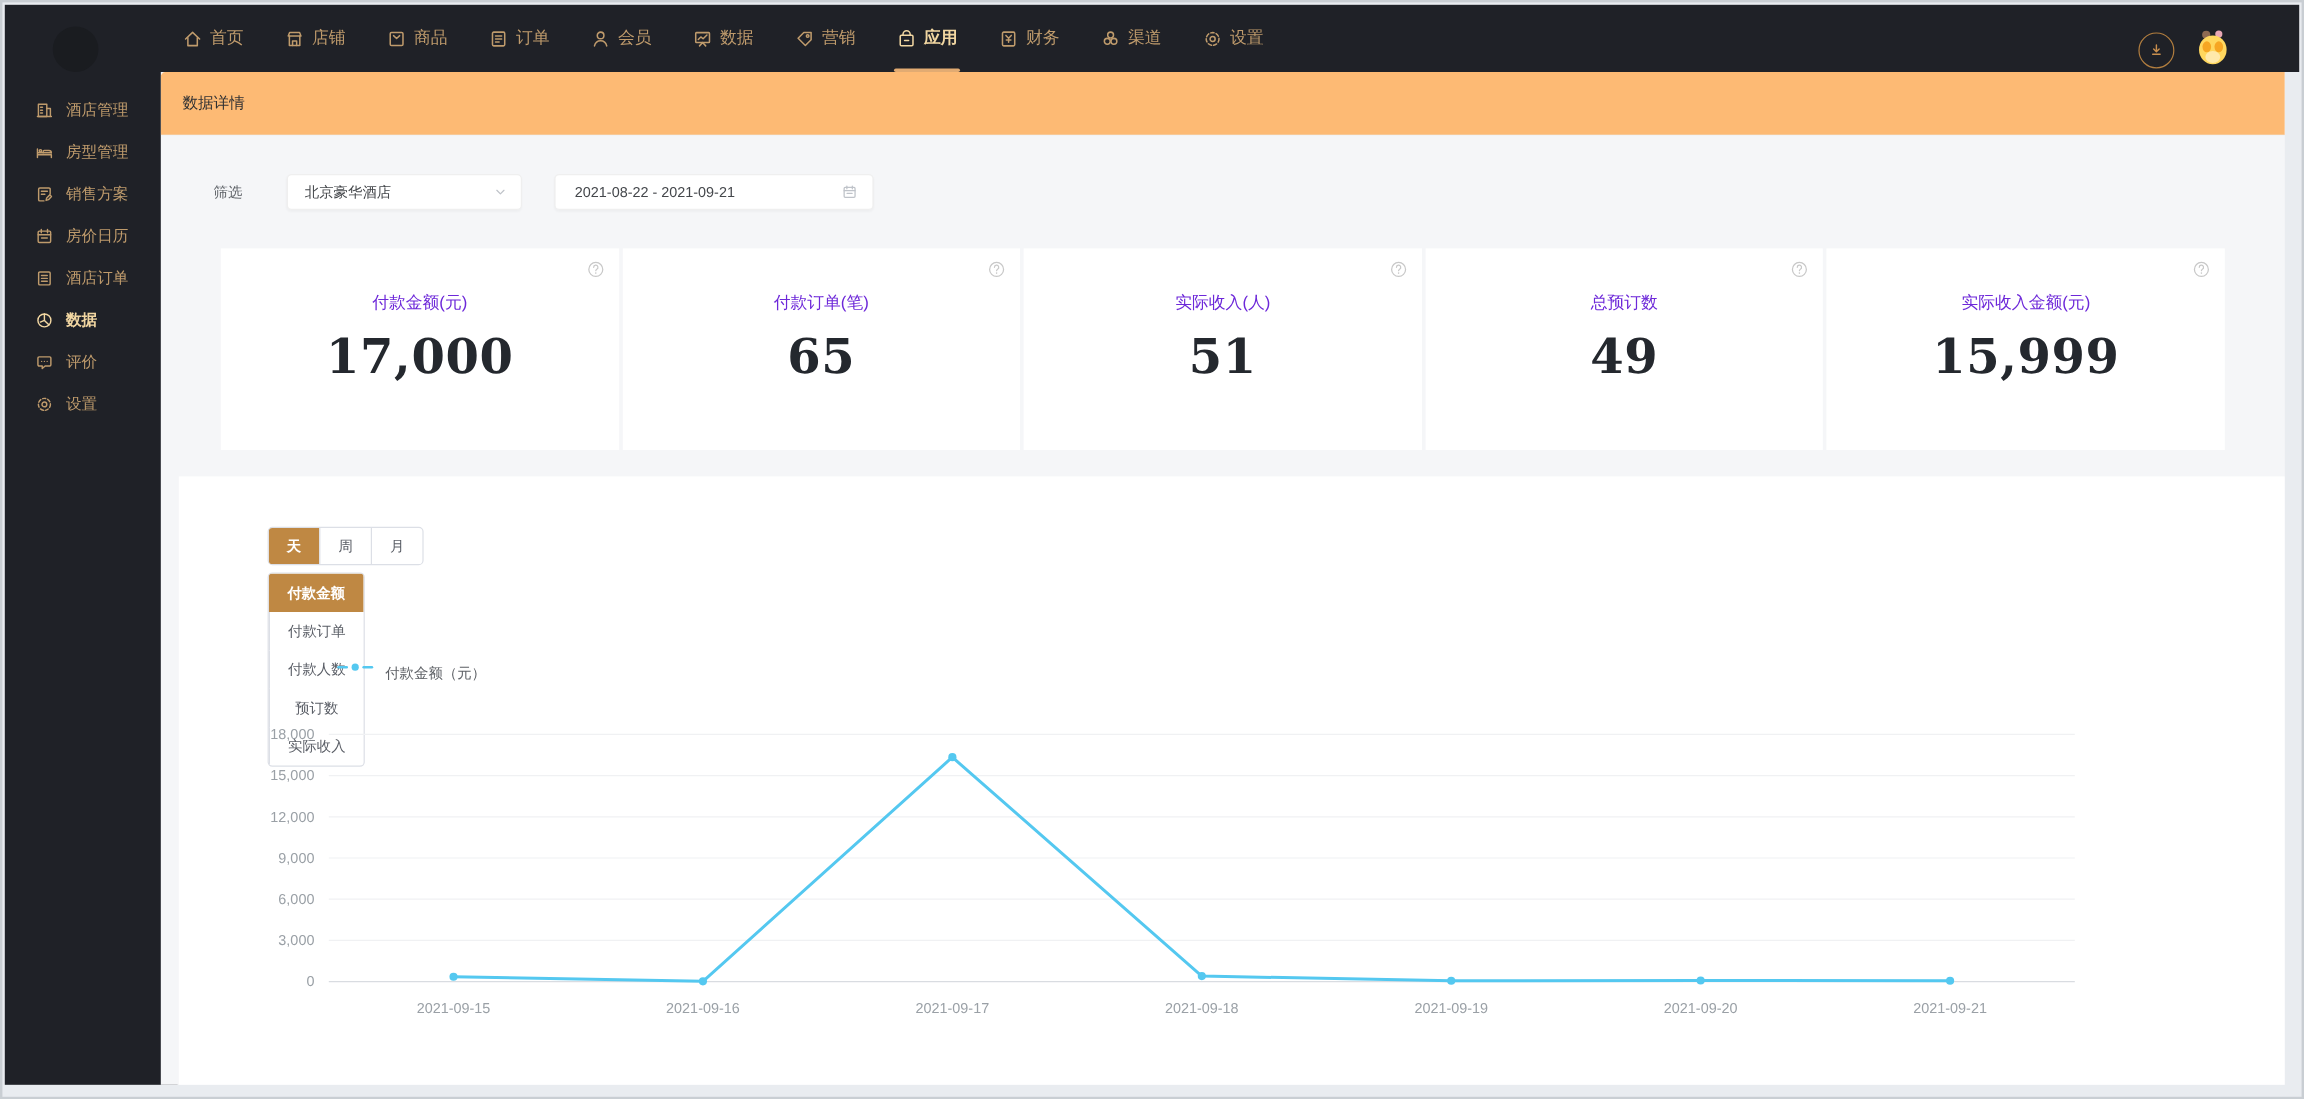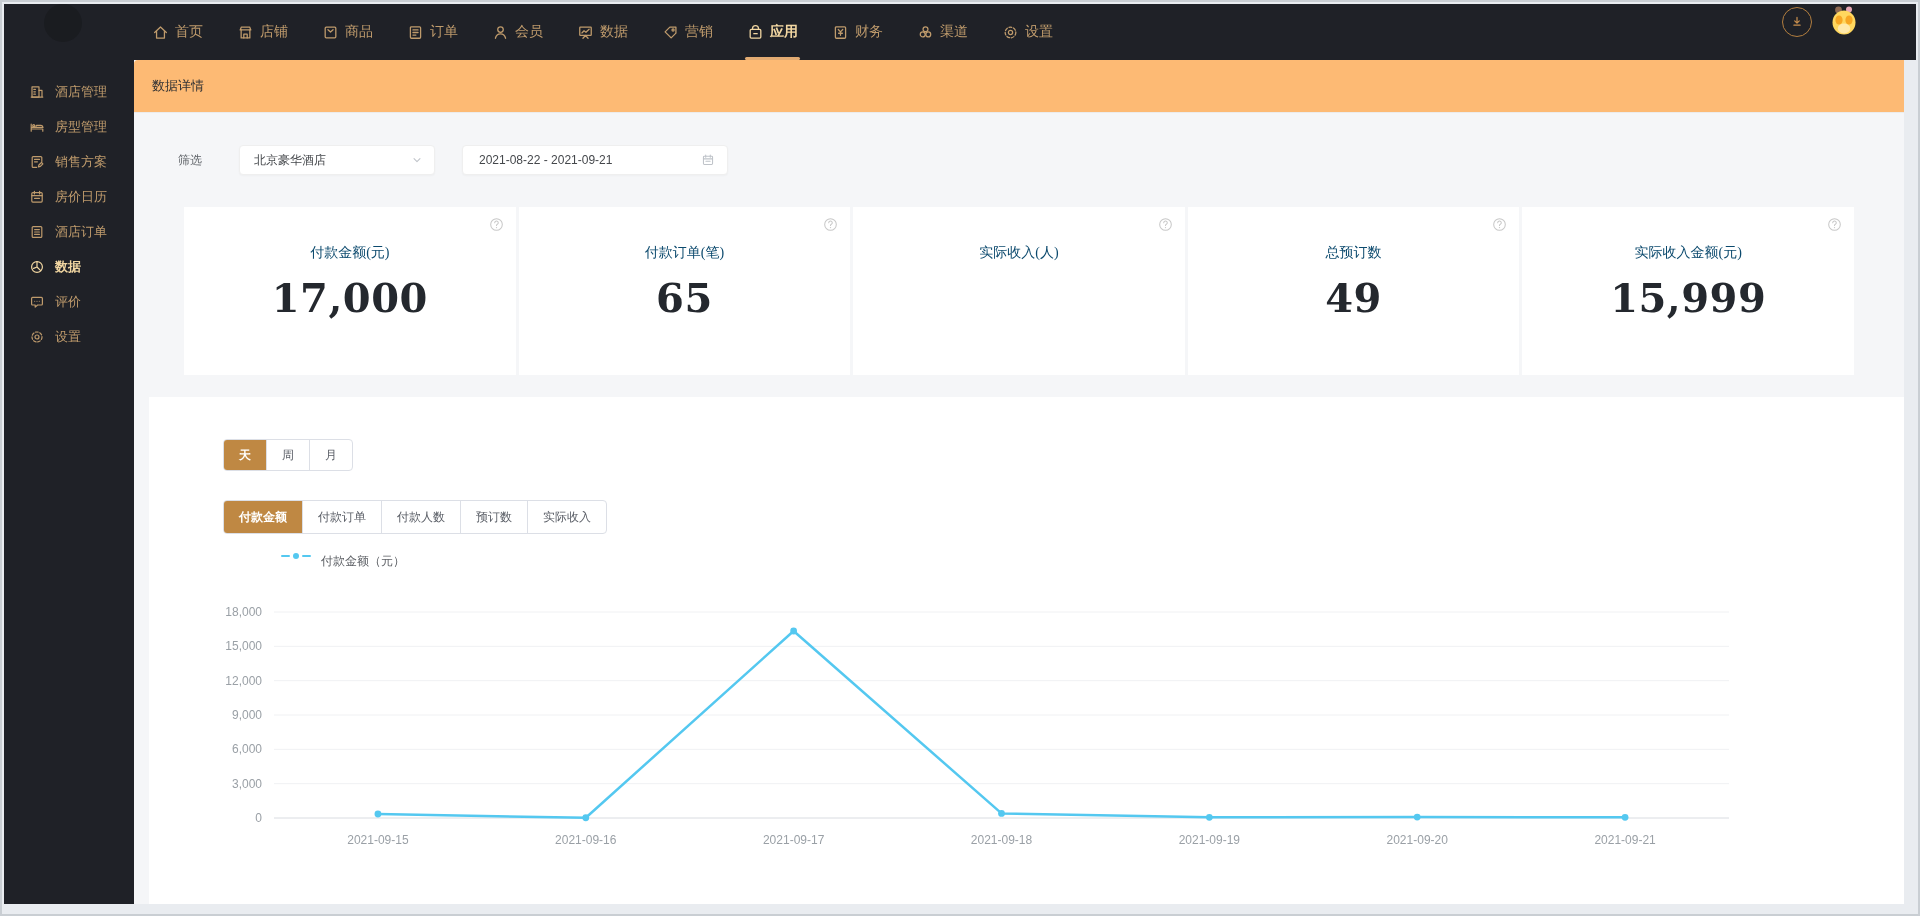--- a/index.html
+++ b/index.html
@@ -5,21 +5,21 @@
   html,body{margin:0;padding:0;}
   body{
     width:1920px;height:916px;position:relative;overflow:hidden;
     background:#dfe3e7;
     font-family:"Liberation Sans","DejaVu Sans",sans-serif;
     -webkit-font-smoothing:antialiased;
   }
   .screen{position:absolute;inset:0;border:2px solid #c9ced3;box-sizing:border-box;background:#e9ecf0;}
 
   
-  .topnav{position:absolute;left:2px;top:2px;right:2px;height:56px;background:#1f2127;display:flex;align-items:flex-start;z-index:5;}
+  .topnav{position:absolute;left:2px;top:2px;right:2px;height:56px;background:#1f2127;display:flex;align-items:flex-end;z-index:5;}
   .logo-dot{width:38px;height:38px;border-radius:50%;background:#1a1c20;margin-left:40px;flex:none;}
   .nav-items{display:flex;align-items:center;gap:34px;margin-left:70px;height:100%;}
   .nav-item{position:relative;display:flex;align-items:center;gap:6px;height:100%;color:#bf9b6c;font-size:14px;cursor:pointer;white-space:nowrap;}
   .nav-item .icn{width:17px;height:17px;}
   .nav-item.active{color:#f2d7a2;font-weight:bold;}
   .nav-item.active::after{content:"";position:absolute;left:-2px;right:-2px;bottom:0;height:3px;background:#e2ab72;border-radius:2px;}
   .nav-actions{margin-left:auto;margin-right:56px;display:flex;align-items:center;gap:16px;}
   .dl-btn{width:30px;height:30px;border-radius:50%;border:1px solid #b27e3f;display:flex;align-items:center;justify-content:center;color:#c98f4e;box-sizing:border-box;cursor:pointer;}
   .dl-btn .icn{width:16px;height:16px;}
   .avatar{width:32px;height:32px;cursor:pointer;}
@@ -40,30 +40,30 @@
   .filter-label{font-size:12px;color:#5f6368;margin-right:20px;}
   .control{height:30px;background:#fff;border:1px solid #efefef;border-radius:4px;display:flex;align-items:center;box-sizing:border-box;font-size:12px;color:#44474b;box-shadow:0 1px 2px rgba(0,0,0,.03);cursor:pointer;}
   .hotel-select{width:196px;padding:0 10px 0 14px;justify-content:space-between;}
   .date-range{width:266px;margin-left:10px;padding:0 12px 0 16px;justify-content:space-between;}
   .control .icn{width:14px;height:14px;color:#bfc3c9;flex:none;}
 
   .stats-row{margin:0 50px;display:grid;grid-template-columns:repeat(5,1fr);gap:3px;}
   .stat-card{background:#fff;height:168px;position:relative;text-align:center;box-sizing:border-box;padding-top:37px;}
   .stat-help{position:absolute;top:10px;right:12px;width:15px;height:15px;color:#c8c8c8;cursor:pointer;}
   .stat-help .icn{width:15px;height:15px;stroke-width:1.1;}
-  .stat-label{font-size:14px;color:#0c4a6e;font-family:Liberation Serif, serif;}
+  .stat-label{font-size:14px;color:#6d28d9;}
   .stat-value{margin-top:12px;font-family:"DejaVu Serif","Liberation Serif",serif;font-weight:700;font-size:40px;color:#24282e;letter-spacing:.5px;}
 
   .chart-card{margin:22px 0 0 15px;background:#fff;height:510px;position:relative;}
   .tab-group{display:inline-flex;border:1px solid #dcdfe6;border-radius:4px;overflow:hidden;background:#fff;}
   .tab{height:30px;line-height:30px;text-align:center;font-size:12px;color:#5a5e66;border-left:1px solid #dcdfe6;padding:0 15px;cursor:pointer;white-space:nowrap;}
   .tab:first-child{border-left:none;}
   .tab.active{background:#bf8843;color:#fff;border-color:#bf8843;font-weight:bold;}
   .period-tabs{position:absolute;left:74px;top:42px;}
-  .metric-tabs{position:absolute;left:74px;top:103px;}
+  .metric-tabs{position:absolute;left:74px;top:80px;flex-direction:column;}
   .metric-tabs .tab{height:32px;line-height:32px;}
 
   .legend{position:absolute;left:132px;top:156px;display:flex;align-items:flex-start;cursor:pointer;}
   .legend-marker{display:flex;align-items:center;gap:3px;margin-right:10px;}
   .legend-marker .bar{width:9px;height:2px;background:#54c8f0;border-radius:1px;}
   .legend-marker .dot{width:6px;height:6px;border-radius:50%;background:#54c8f0;}
   .legend-text{font-size:12px;color:#5e6166;}
 
   .chart-svg{position:absolute;left:30px;top:195px;}
   .chart-svg text{font-family:"Liberation Sans","DejaVu Sans",sans-serif;}
@@ -293,20 +293,21 @@
         </div>
         <div class="stat-card">
           <span class="stat-help">
             <svg class="icn " viewBox="0 0 16 16">
               <circle cx="8" cy="8" r="6.2"></circle>
               <path d="M6.1 6.1 a1.9 1.9 0 1 1 2.8 1.7 c-.6 .35 -.9 .7 -.9 1.3"></path>
               <circle cx="8" cy="11.3" r=".7" fill="currentColor" stroke="none"></circle>
             </svg>
           </span>
           <div class="stat-label">实际收入(人)</div>
+          <div class="stat-value">51</div>
         </div>
         <div class="stat-card">
           <span class="stat-help">
             <svg class="icn " viewBox="0 0 16 16">
               <circle cx="8" cy="8" r="6.2"></circle>
               <path d="M6.1 6.1 a1.9 1.9 0 1 1 2.8 1.7 c-.6 .35 -.9 .7 -.9 1.3"></path>
               <circle cx="8" cy="11.3" r=".7" fill="currentColor" stroke="none"></circle>
             </svg>
           </span>
           <div class="stat-label">总预订数</div>

